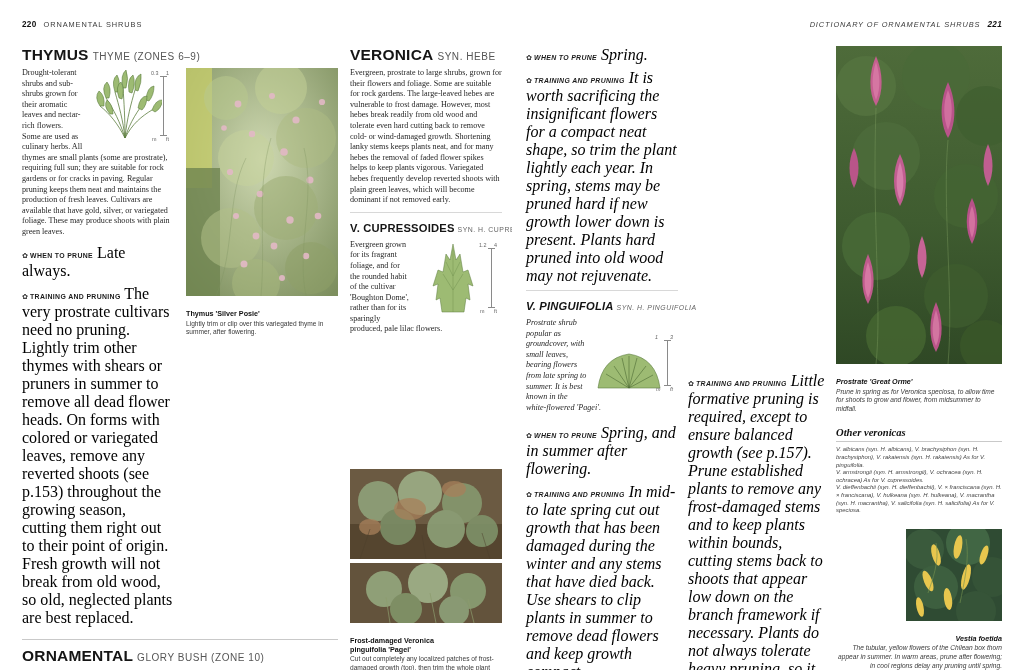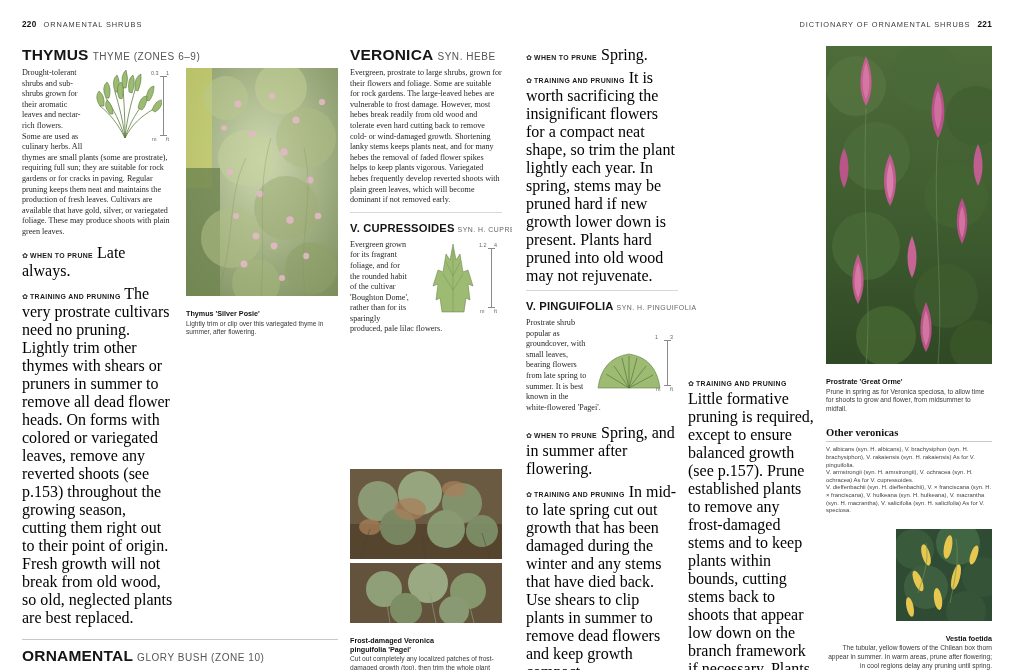--- a/index.html
+++ b/index.html
@@ -5,21 +5,21 @@
   * { box-sizing: border-box; margin: 0; padding: 0; }
   html, body {
     width: 1024px; height: 670px;
     background: #ffffff;
     font-family: "Liberation Serif", serif;
     overflow: hidden;
   }
   .spread { position: relative; width: 1024px; height: 489px; background:#fff; display:flex; }
   .page { position: relative; height: 670px; background:#fff; }
   .page-left  { width: 512px; padding: 18px 14px 10px 22px; }
-  .page-right { width: 512px; padding: 18px 32px 10px 14px; }
+  .page-right { width: 512px; padding: 18px 22px 10px 14px; font-style: italic; }
 
   
   .runhead {
     font-family: "Liberation Sans", sans-serif;
     font-size: 7.4px; letter-spacing: 0.9px; color:#3a3a3a;
     text-transform: uppercase; height: 14px; line-height: 14px;
   }
   .runhead .folio { font-weight: 700; color:#111; letter-spacing:0.3px; font-size:8.2px; }
   .runhead-left .folio { margin-right: 7px; }
   .runhead-right { text-align: right; }

